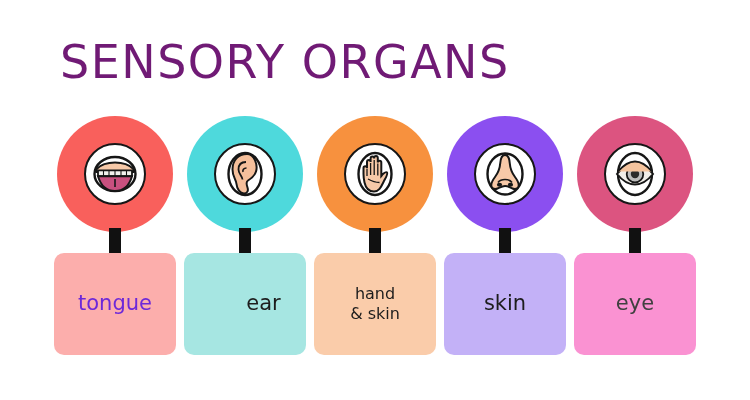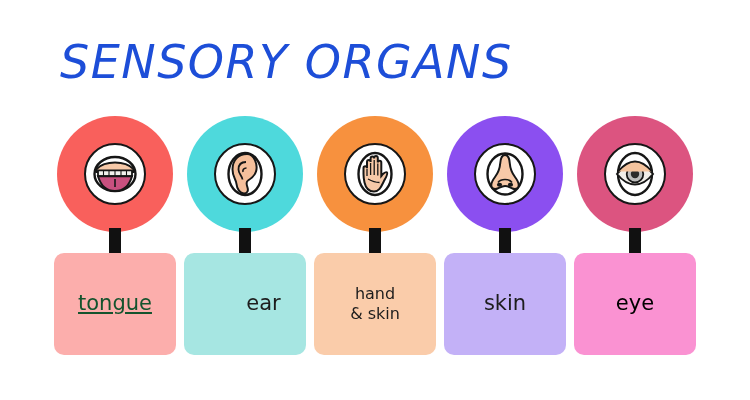--- a/index.html
+++ b/index.html
@@ -102,21 +102,21 @@
   }
   .label-text.two-line {
     font-size: 16px;
   }
 </style>
 </head>
 <body>
 
 <div class="page" style="background: rgb(255, 255, 255);">
 
-  <div class="title" style="color: #1d4ed8; font-style: italic;">SENSORY ORGANS</div>
+  <div class="title" style="color: #701a75;">SENSORY ORGANS</div>
 
   <div class="columns">
 
     <div class="column" style="left:50px;">
       <div class="circle" style="background: rgb(249, 96, 92);">
         <div class="icon-disc">
           <span>
             <svg width="56" height="56" viewBox="0 0 56 56">
               <ellipse cx="28" cy="28" rx="20.5" ry="17" fill="#ffffff" stroke="#161616" stroke-width="2.4"></ellipse>
               <path d="M9.5 23 C14 18.5 21 16.5 28 16.5 C35 16.5 42 18.5 46.5 23 L46.5 26 L9.5 26 Z" fill="#F7C9A8" stroke="#161616" stroke-width="2"></path>
@@ -127,21 +127,21 @@
             </svg>
           </span>
         </div>
       </div>
       <div class="arrow">
         <svg width="44" height="70" viewBox="0 0 44 70">
           <path d="M16 0 L28 0 L28 44 L38 44 L22 64 L6 44 L16 44 Z" fill="#111111"></path>
         </svg>
       </div>
       <div class="label-box" style="background:#FCAEAC;">
-        <span class="label-text" style="color: #14532d; text-decoration: underline;">tongue</span>
+        <span class="label-text" style="color: #6d28d9;">tongue</span>
       </div>
     </div>
 
     <div class="column" style="left:180px;">
       <div class="circle" style="background: rgb(78, 217, 220);">
         <div class="icon-disc">
           <span>
             <svg width="56" height="56" viewBox="0 0 56 56">
               <ellipse cx="28" cy="28" rx="16.5" ry="21" fill="#ffffff" stroke="#161616" stroke-width="2.4"></ellipse>
               <path d="M30 8 C21 8 15.5 14.5 15.5 23.5 C15.5 31 19 33 19.5 38 C20 43 23 47.5 27 47.5 C30.5 47.5 31.5 44.5 30.5 41.5 C29.5 38.5 28.5 36 31 34.5 C34 32.7 37.5 30.5 39 25.5 C41 19 37.5 8 30 8 Z" fill="#F5BF9B" stroke="#161616" stroke-width="2"></path>
@@ -222,18 +222,18 @@
             </svg>
           </span>
         </div>
       </div>
       <div class="arrow">
         <svg width="44" height="70" viewBox="0 0 44 70">
           <path d="M16 0 L28 0 L28 44 L38 44 L22 64 L6 44 L16 44 Z" fill="#111111"></path>
         </svg>
       </div>
       <div class="label-box" style="background:#FA92D2;">
-        <span class="label-text" style="color: #000000;">eye</span>
+        <span class="label-text" style="color: #404040;">eye</span>
       </div>
     </div>
 
   </div>
 </div>
 
 </body></html>

